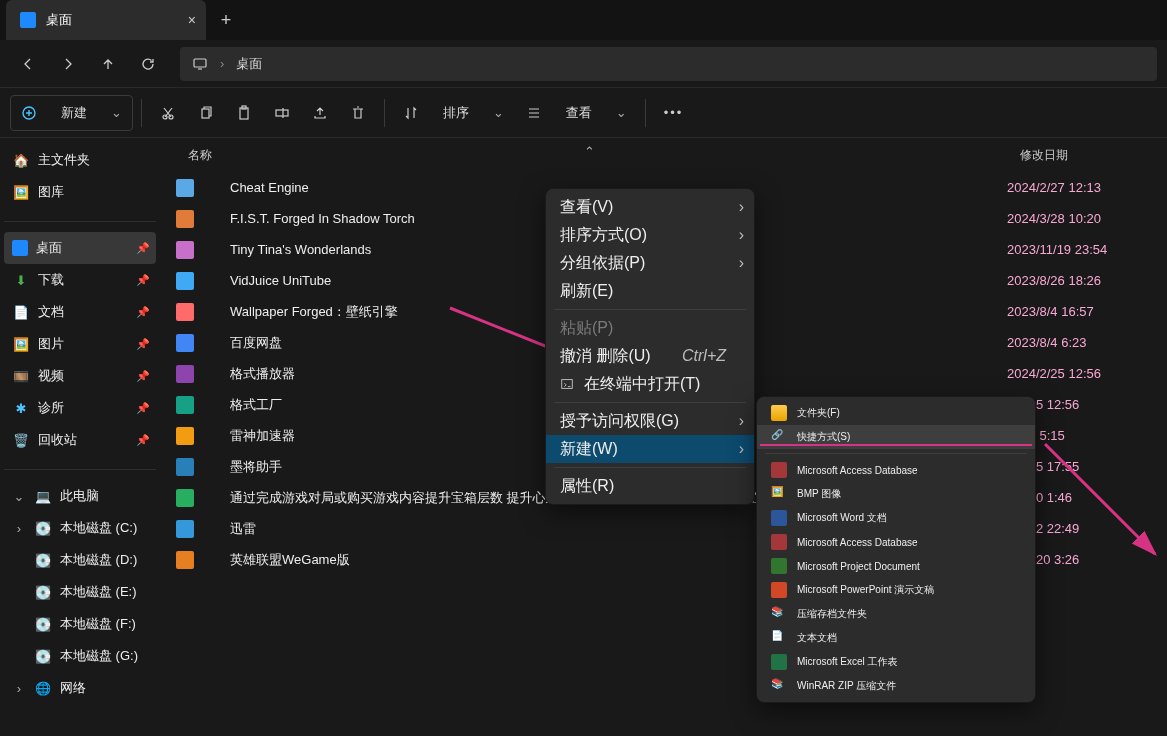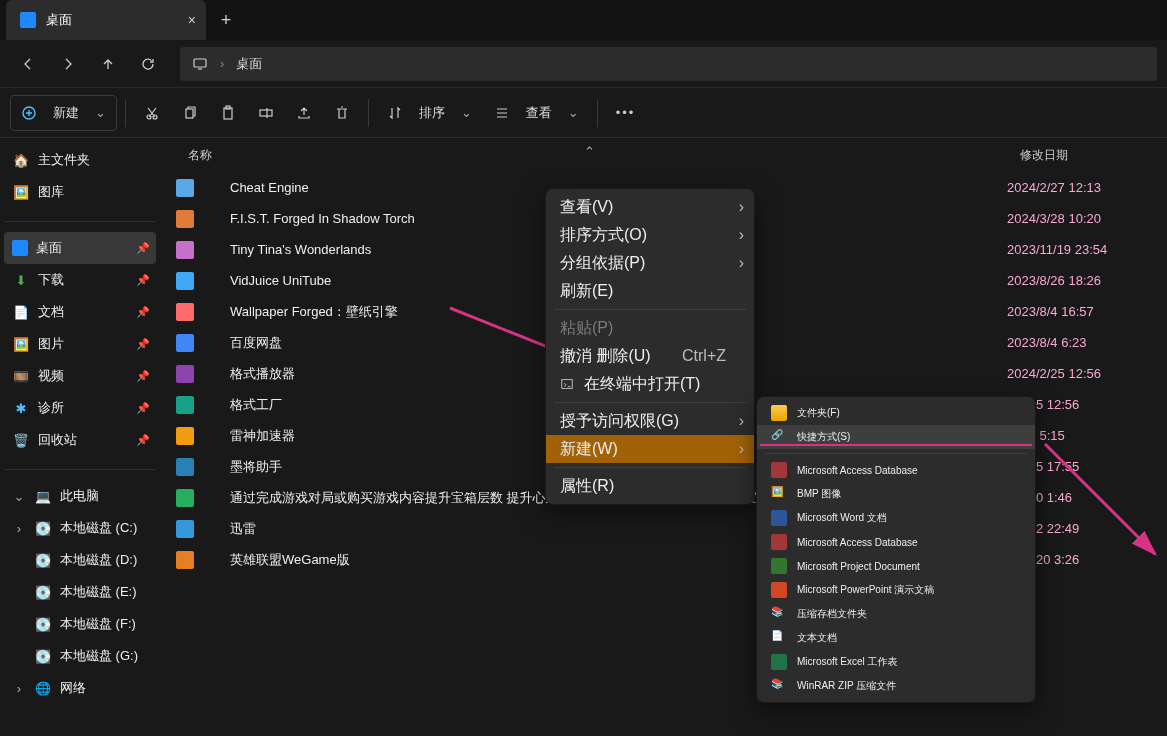--- a/index.html
+++ b/index.html
@@ -14,21 +14,21 @@
 .tab { height: 40px; display: flex; align-items: center; padding: 0 14px; gap: 10px; background: #2c2c2c; border-radius: 6px 6px 0 0; margin-left: 6px; min-width: 200px; position: relative;}
 .tab-icon { width:16px; height:16px; background:#1e88ff; border-radius:2px;}
 .tab-close { font-size:14px; color:#ccc; position:absolute; right:10px;}
 .new-tab { width:40px; text-align:center; color:#ccc; font-size:18px; }
 .nav-bar { height: 48px; background: #191919; display:flex; align-items:center; padding:0 10px; gap:4px; border-bottom:1px solid #2a2a2a;}
 .nav-btn { width:36px; height:36px; display:flex; align-items:center; justify-content:center; color:#ccc; border-radius:4px;}
 .nav-btn svg { width:16px; height:16px; }
 .addr { flex:1; margin-left:10px; background:#2c2c2c; height:34px; border-radius:4px; display:flex; align-items:center; padding:0 12px; gap:12px; color:#ddd;}
 .addr .chev { color:#888; }
 .toolbar { height:50px; display:flex; align-items:center; padding:0 10px; gap:2px; border-bottom:1px solid #2a2a2a;}
-.tb-btn { height:36px; display:flex; align-items:center; gap:16px; padding:0 10px; color:#ddd; border-radius:4px;text-align:right;}
+.tb-btn { height:36px; display:flex; align-items:center; gap:24px; padding:0 10px; color:#ddd; border-radius:4px;text-align:right;}
 .tb-btn.newbtn { border:1px solid #3a3a3a;}
 .tb-btn svg{width:16px;height:16px;}
 .sep { width:1px; height:28px; background:#3a3a3a; margin:0 6px;}
 .main { display:flex; height:598px;}
 .sidebar { width:160px; padding:6px 4px; overflow-y:auto;}
 .side-item { display:flex; align-items:center; gap:8px; height:32px; padding:0 8px; border-radius:4px; color:#eee; position:relative;}
 .side-item.active { background:#383838;}
 .side-item .pin { position:absolute; right:6px; color:#888; font-size:11px;}
 .side-caret { width:14px; text-align:center; color:#aaa;}
 .side-icon { width:18px; height:18px; display:flex; align-items:center; justify-content:center;}
@@ -37,25 +37,25 @@
 .col-headers { display:flex; align-items:center; height:34px; color:#ccc; font-size:12px; position:sticky; top:0; background:#191919;}
 .col-name { width:850px; padding-left:28px;}
 .col-date { padding-left:10px;}
 .collapse-caret { position:absolute; right:572px; top:6px; color:#aaa;}
 .row { display:flex; align-items:center; height:31px; padding-left:16px;gap:26px;}
 .row .icon { width:18px; height:18px; margin-right:10px;}
 .row .name { flex:1; color:#eee;}
 .row .date { width:160px; color:#f9a8d4; font-size:13px;}
 .ctx-menu { position:absolute; background:#2c2c2c; border:1px solid #1a1a1a; border-radius:8px; box-shadow:0 8px 24px rgba(0,0,0,0.5); padding:4px 0;}
 .ctx-item { height:28px; display:flex; align-items:center; padding:0 14px; gap:10px; color:#eee; font-size:16px; position:relative;}
-.ctx-item.hover { background:#a16207;}
+.ctx-item.hover { background:#0c4a6e;}
 .ctx-item.disabled { color:#7a7a7a;}
 .ctx-item.hassub::after { content:"›"; position:absolute; right:10px; color:#bbb;}
 .ctx-sep { height:1px; background:#3e3e3e; margin:4px 8px;}
-.ctx-shortcut { position:absolute; right:28px; color:#bbb;}
+.ctx-shortcut { position:absolute; right:28px; color:#bbb;font-style:italic;}
 .submenu { position:absolute; background:#2c2c2c; border:1px solid #1a1a1a; border-radius:8px; box-shadow:0 8px 24px rgba(0,0,0,0.5); padding:4px 0;}
 .sub-item { height:24px; display:flex; align-items:center; padding:0 14px; gap:10px; color:#eee; font-size:10px;}
 .sub-item.hover { background:#3e3e3e;}
 .sub-item .ficon { width:16px; height:16px;}
 .arrow1 { position:absolute; pointer-events:none;}
 .arrow2 { position:absolute; pointer-events:none;}
 .icon-sq { width:16px; height:16px; border-radius:2px;}
 .folder-ic{background:linear-gradient(#ffcb4f,#e8a400);}
 </style>
 </head>

